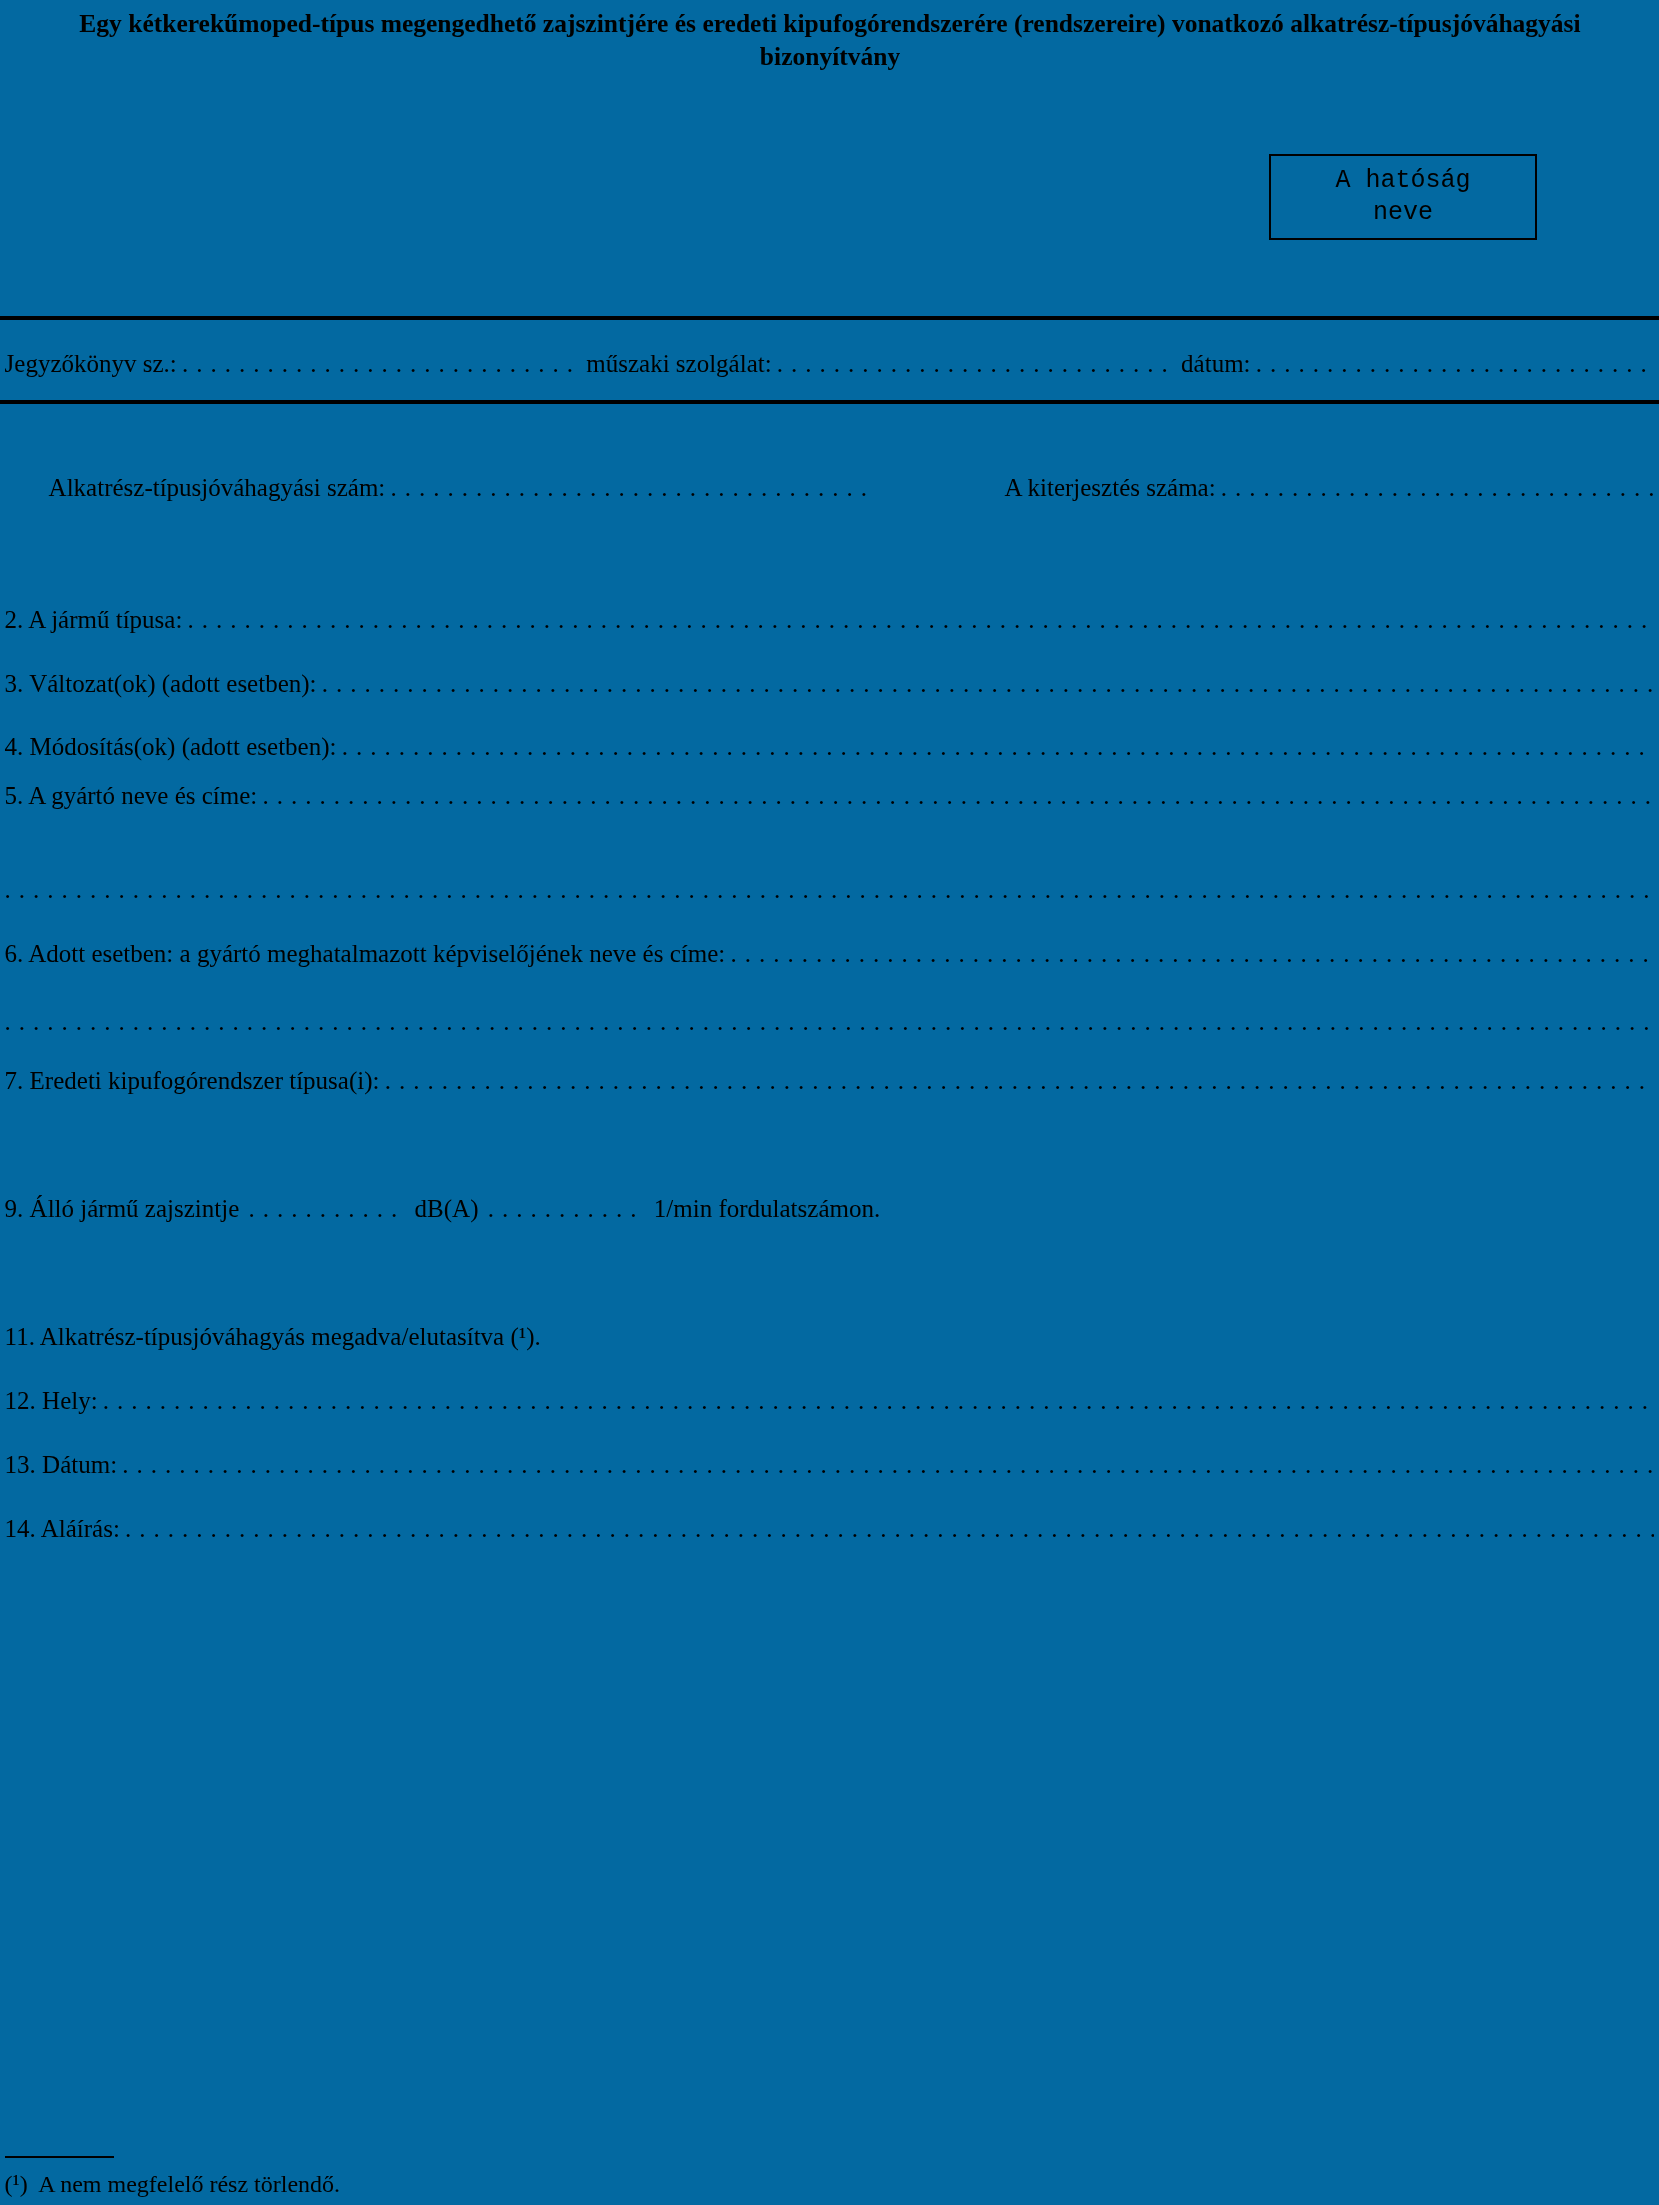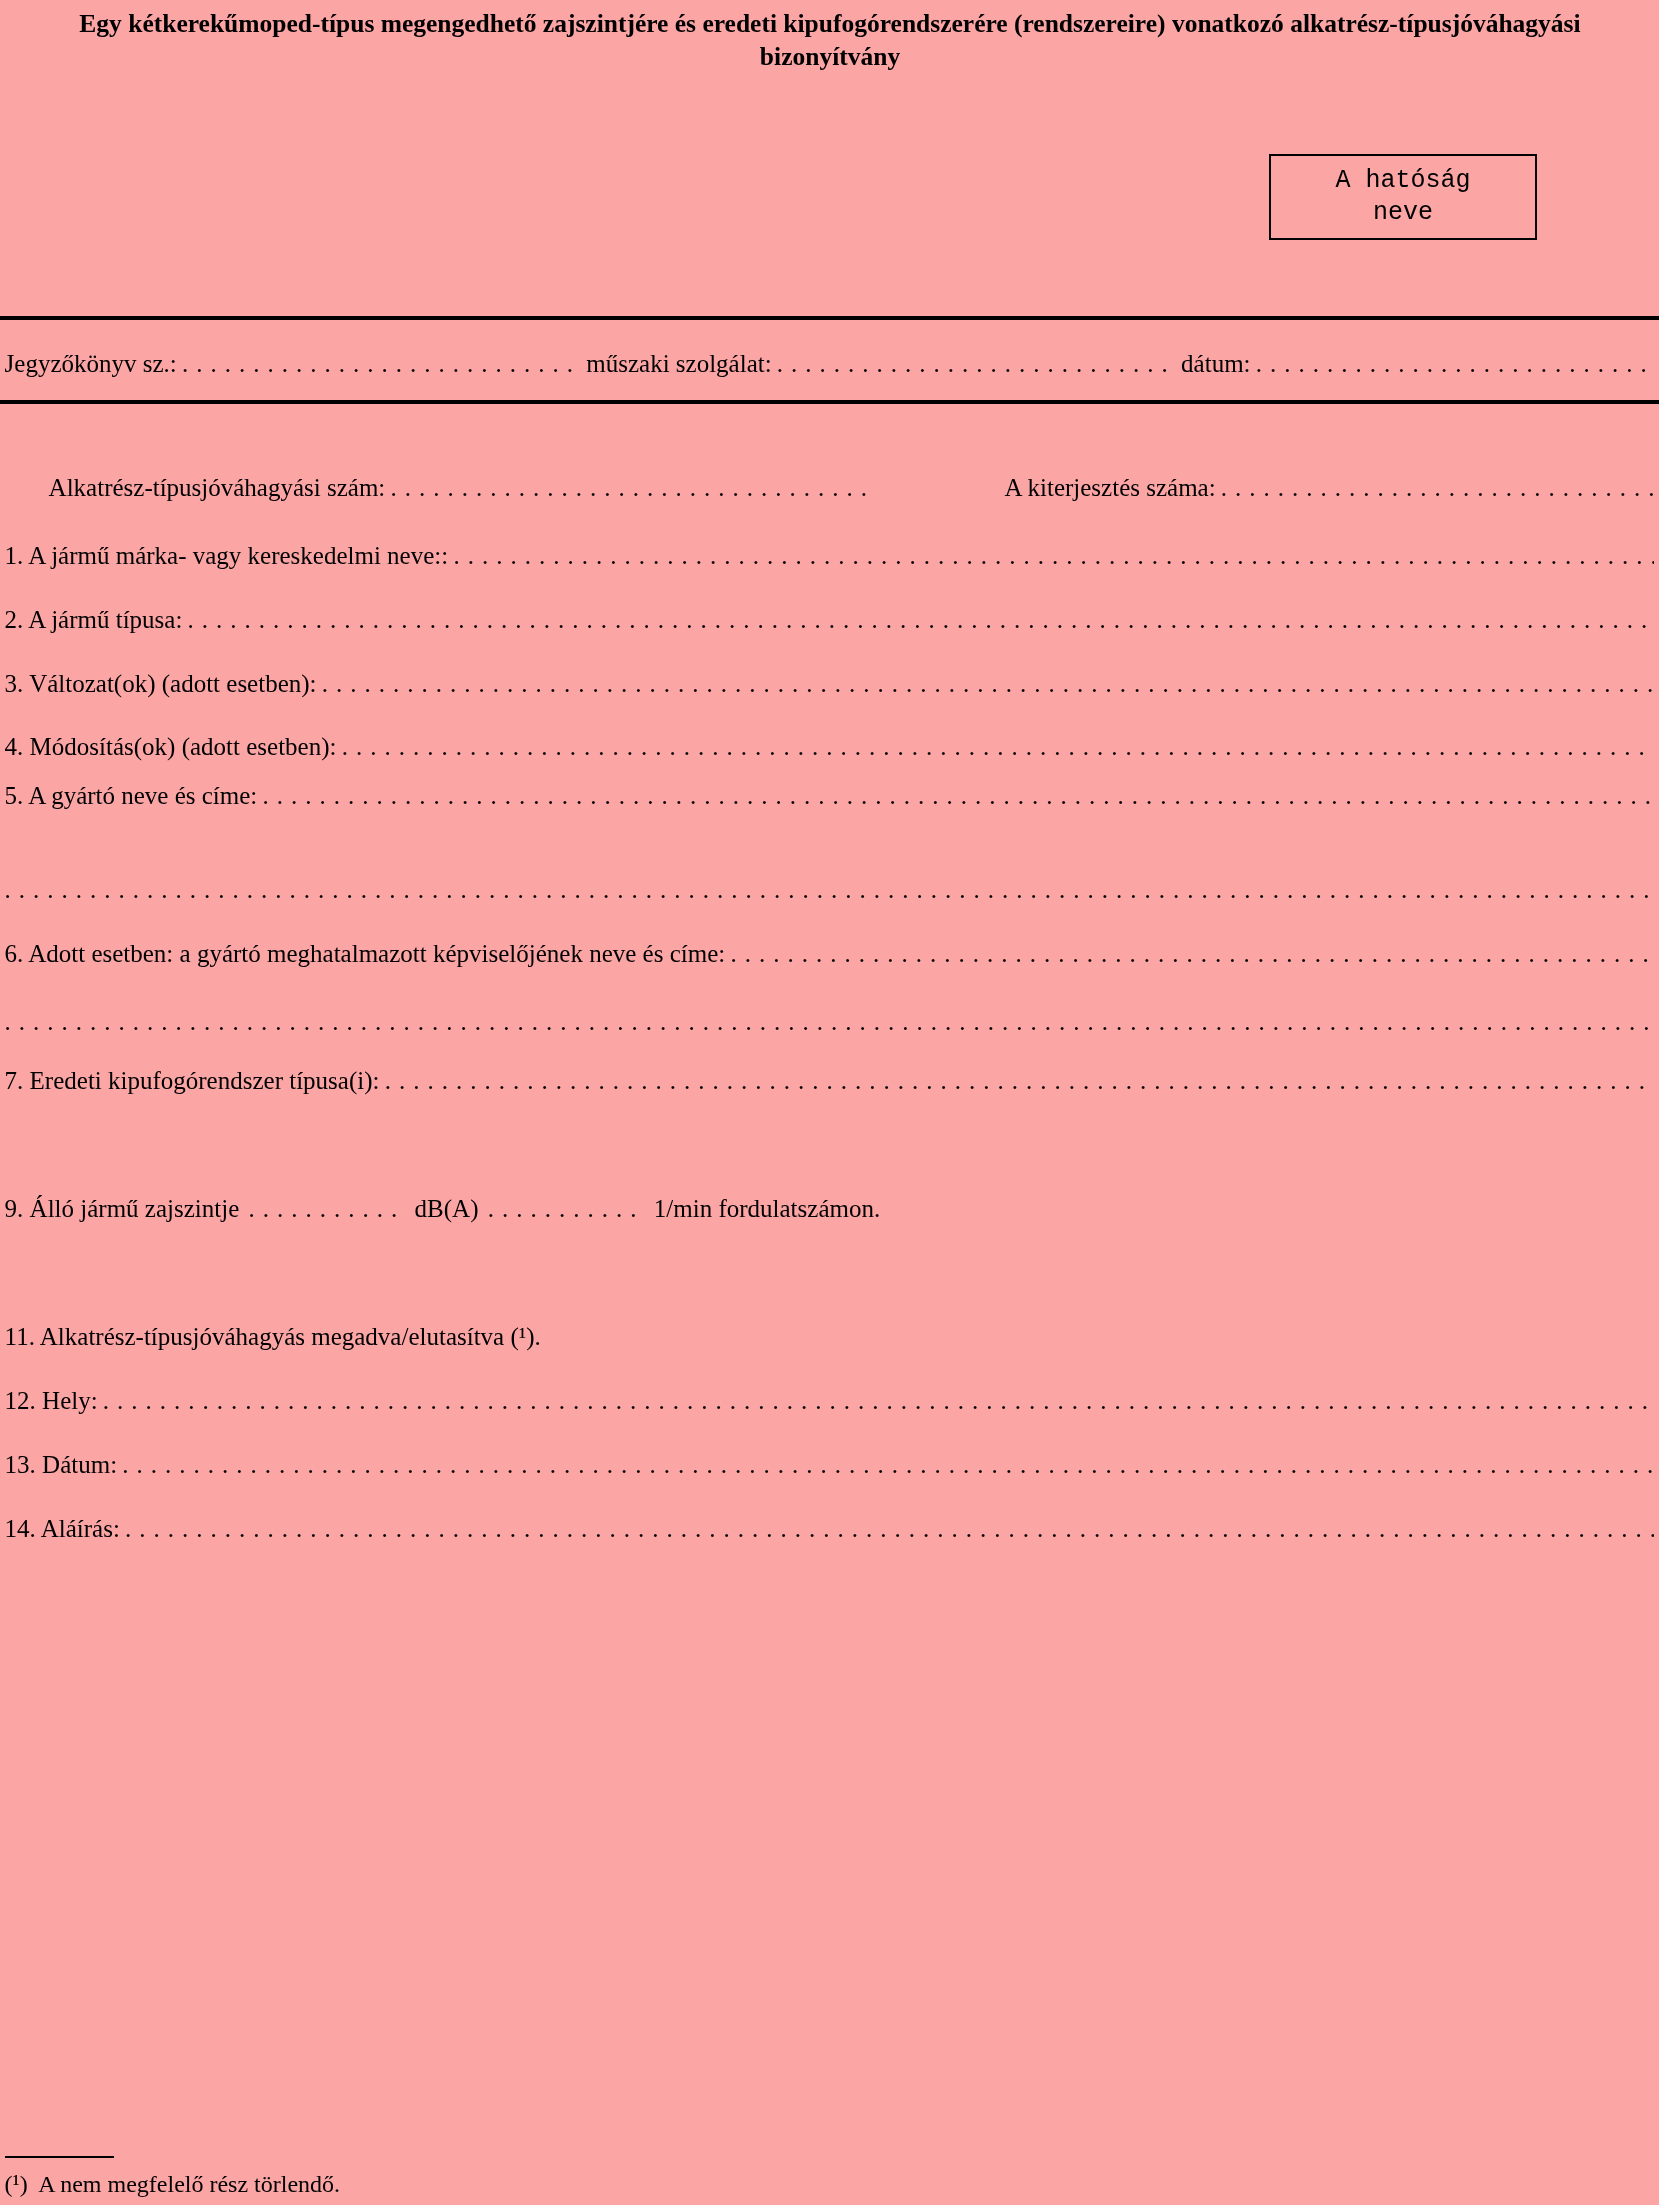--- a/index.html
+++ b/index.html
@@ -1,18 +1,18 @@
 <!DOCTYPE html>
 <html style="font-size:9.3px"><head>
 <meta charset="utf-8">
 <style>
   html,body { margin:0; padding:0; background:#ffffff; }
   .page {
     position:relative; width:1660px; height:2205px;
-    background:#fca5a5; color:#000000;
+    background:#0369a1; color:#000000;
     font-family:"Liberation Serif","DejaVu Serif",serif;
     font-size:25px; overflow:hidden;
   }
   .title {
     position:absolute; top:7px; left:21px; right:21px;
     margin:0; text-align:center;
     font-size:25.5px; font-weight:bold; line-height:33px;
   }
   .authority-box {
     position:absolute; left:1269px; top:154px; width:268px; height:86px;
@@ -75,24 +75,20 @@
     <span class="approval-left">
       <span class="lbl">Alkatrész-típusjóváhagyási szám:</span>
       <span class="dots"></span>
     </span>
     <span class="approval-right">
       <span class="lbl">A kiterjesztés száma:</span>
       <span class="dots"></span>
     </span>
   </div>
 
-  <div class="row" style="top:540px">
-    <span class="lbl">1. A jármű márka- vagy kereskedelmi neve::</span>
-    <span class="dots"></span>
-  </div>
 
   <div class="row" style="top:604px">
     <span class="lbl">2. A jármű típusa:</span>
     <span class="dots"></span>
   </div>
 
   <div class="row" style="top:668px">
     <span class="lbl">3. Változat(ok) (adott esetben):</span>
     <span class="dots"></span>
   </div>

